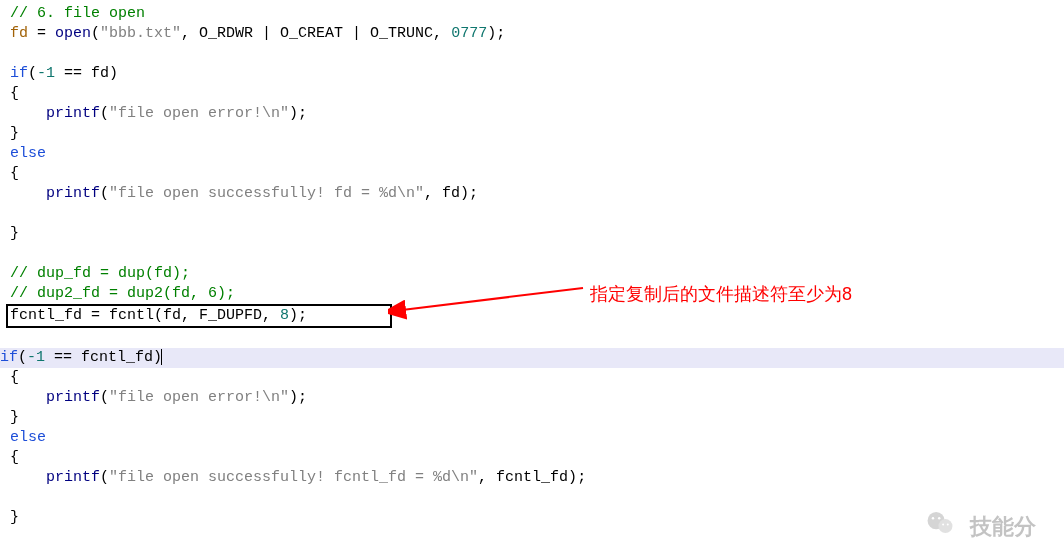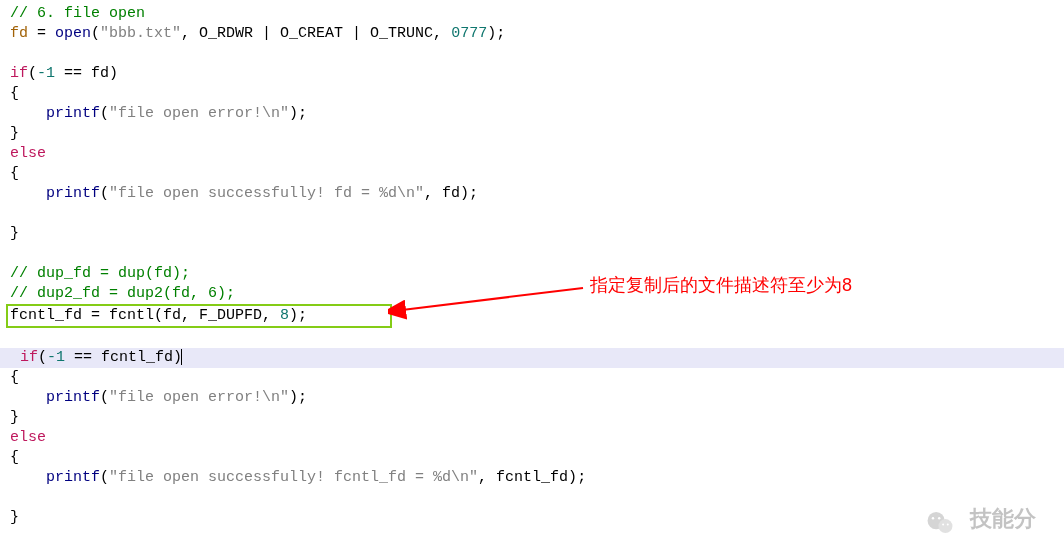--- a/index.html
+++ b/index.html
@@ -17,35 +17,35 @@
       position: relative;
       width: 1064px;
       height: 555px;
       overflow: hidden;
     }
     .code-line {
       white-space: pre;
       min-height: 20px;
     }
     .comment { color: #008000; }
-    .keyword { color: #be185d; text-align: center; }
+    .keyword { color: #1d4ed8; text-align: center; }
     .string { color: #808080; }
     .number { color: #0f766e; }
     .func { color: #000080; font-weight: normal; }
     .text { color: #000000; }
     .ident { color: #a16207; }
     .highlighted-line {
       background: #e8e8f8;
       margin-left: -10px;
       margin-right: -10px;
-      padding-left: 20px;
+      padding-left: 0;
       padding-right: 10px;
     }
     .red-box {
-      border: 2px solid #84cc16;
+      border: 2px solid #000000;
       margin-left: -4px;
       padding-left: 2px;
       margin-right: 0;
       display: inline-block;
       width: 386px;
     }
     .arrow-svg {
       position: absolute;
       pointer-events: none;
     }
@@ -61,21 +61,21 @@
       display: inline-block;
       height: 16px;
       vertical-align: middle;
       margin-left: -1px;
     }
     .watermark {
       position: absolute;
       right: 28px;
       bottom: 18px;
       display: flex;
-      align-items: flex-start;
+      align-items: flex-end;
       gap: 16px;
       opacity: 0.35;
     }
     .watermark-text {
       font-family: "Microsoft YaHei", sans-serif;
       font-size: 22px;
       color: #555;
       font-weight: bold;
     }
     .watermark-icon {
@@ -115,21 +115,21 @@
 
 <svg class="arrow-svg" style="left:388px; top:282px; width:200px; height:40px;">
   <defs>
     <marker id="arrowhead" markerWidth="12" markerHeight="10" refX="2" refY="5" orient="auto">
       <polygon points="0 0, 12 5, 0 10" fill="#ff0000"></polygon>
     </marker>
   </defs>
   <line x1="195" y1="6" x2="14" y2="28" stroke="#ff0000" stroke-width="2" marker-end="url(#arrowhead)"></line>
 </svg>
 
-<div class="annotation-text" style="left:590px; top:275px;">指定复制后的文件描述符至少为8</div>
+<div class="annotation-text" style="left:590px; top:284px;">指定复制后的文件描述符至少为8</div>
 
 <div class="watermark">
   <svg class="watermark-icon" viewBox="0 0 36 36">
     <circle cx="13" cy="15" r="11" fill="#888"></circle>
     <circle cx="25" cy="22" r="9" fill="#aaa"></circle>
     <circle cx="9" cy="12" r="1.6" fill="#fff"></circle>
     <circle cx="17" cy="12" r="1.6" fill="#fff"></circle>
     <circle cx="22" cy="20" r="1.3" fill="#fff"></circle>
     <circle cx="28" cy="20" r="1.3" fill="#fff"></circle>
   </svg>

